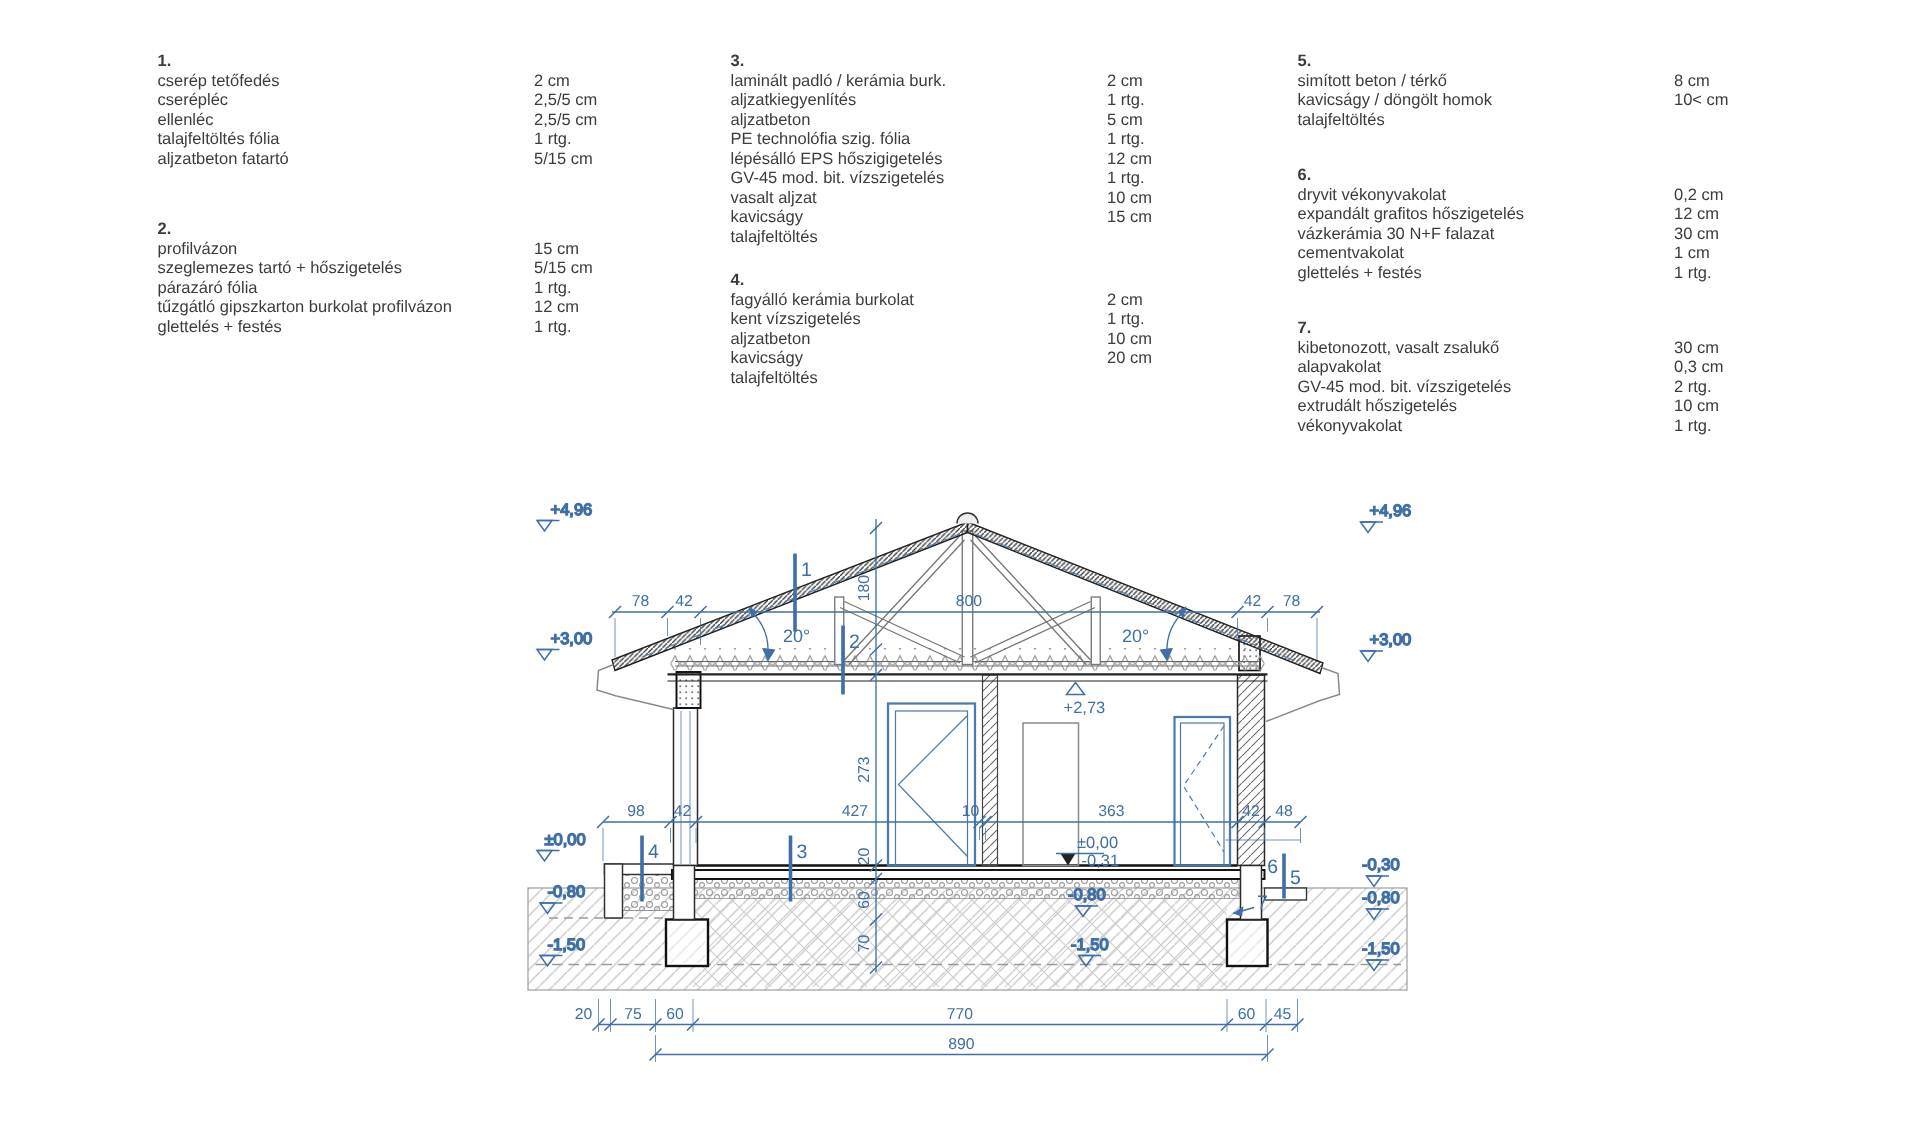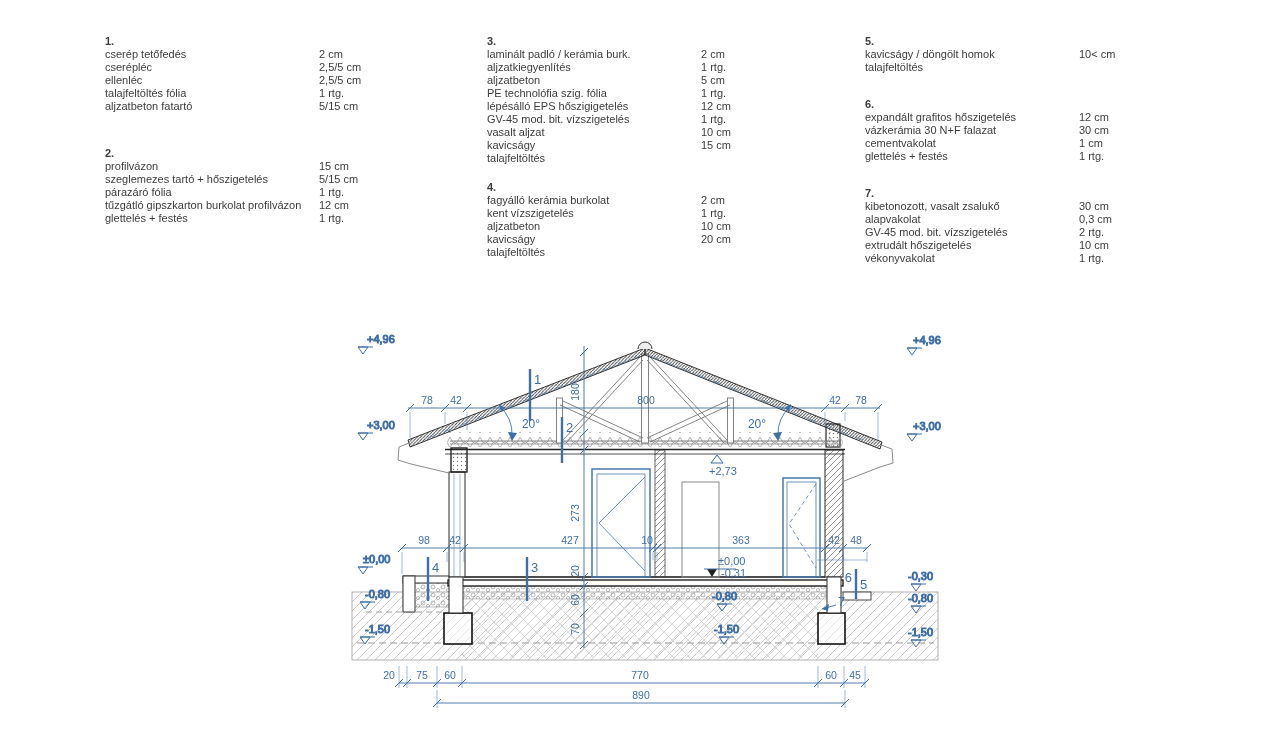--- a/index.html
+++ b/index.html
@@ -7,21 +7,21 @@
         font-family:"Liberation Sans",sans-serif;}
   .spec-col{position:absolute;top:35px;width:300px;}
   #col0{left:105px;} #col1{left:487px;} #col2{left:865px;}
   .block{margin-bottom:22px;}
   #col0 .block{margin-bottom:34px;}
   #col1 .block{margin-bottom:16px;}
   #col2 .block{margin-bottom:24px;}
   .block-num{font-size:11px;font-weight:bold;color:#3c3c3c;line-height:13px;}
   .spec-row{display:flex;font-size:11px;color:#3c3c3c;line-height:13px;align-items:flex-end;}
   .spec-row .lbl{width:214px;}
-  .spec-row .val{white-space:nowrap;}
+  .spec-row .val{white-space:nowrap;margin-left:37px;}
   svg text{font-family:"Liberation Sans",sans-serif;}
   .dimtext{fill:#3f6fa6;font-size:10.5px;}
   .lvltext{fill:#3f6fa6;font-size:11px;}
   .sectext{fill:#3f6fa6;font-size:13px;}
   .angtext{fill:#3f6fa6;font-size:12px;}
   .dimline{stroke:#3f6fa6;stroke-width:.9;fill:none;}
   .tick{stroke:#3f6fa6;stroke-width:1;fill:none;}
   .ext{stroke:#3f6fa6;stroke-width:.55;fill:none;opacity:.9;}
   .lvl{stroke:#3f6fa6;stroke-width:1;fill:none;}
   .secline{stroke:#3f6fa6;stroke-width:2.4;fill:none;}
@@ -173,36 +173,44 @@
     <span class="lbl">talajfeltöltés</span>
     <span class="val"></span>
   </div>
 </div>
   </div>
 </div>
   <div class="spec-col" id="col2">
   <div class="block">
     <div class="block-num">5.</div>
     <div class="items">
+  <div class="spec-row">
+    <span class="lbl">simított beton / térkő</span>
+    <span class="val">8 cm</span>
+  </div>
 
   <div class="spec-row">
     <span class="lbl">kavicságy / döngölt homok</span>
     <span class="val">10&lt; cm</span>
   </div>
 
   <div class="spec-row">
     <span class="lbl">talajfeltöltés</span>
     <span class="val"></span>
   </div>
 </div>
   </div>
 
   <div class="block">
     <div class="block-num">6.</div>
     <div class="items">
+  <div class="spec-row">
+    <span class="lbl">dryvit vékonyvakolat</span>
+    <span class="val">0,2 cm</span>
+  </div>
 
   <div class="spec-row">
     <span class="lbl">expandált grafitos hőszigetelés</span>
     <span class="val">12 cm</span>
   </div>
 
   <div class="spec-row">
     <span class="lbl">vázkerámia 30 N+F falazat</span>
     <span class="val">30 cm</span>
   </div>

